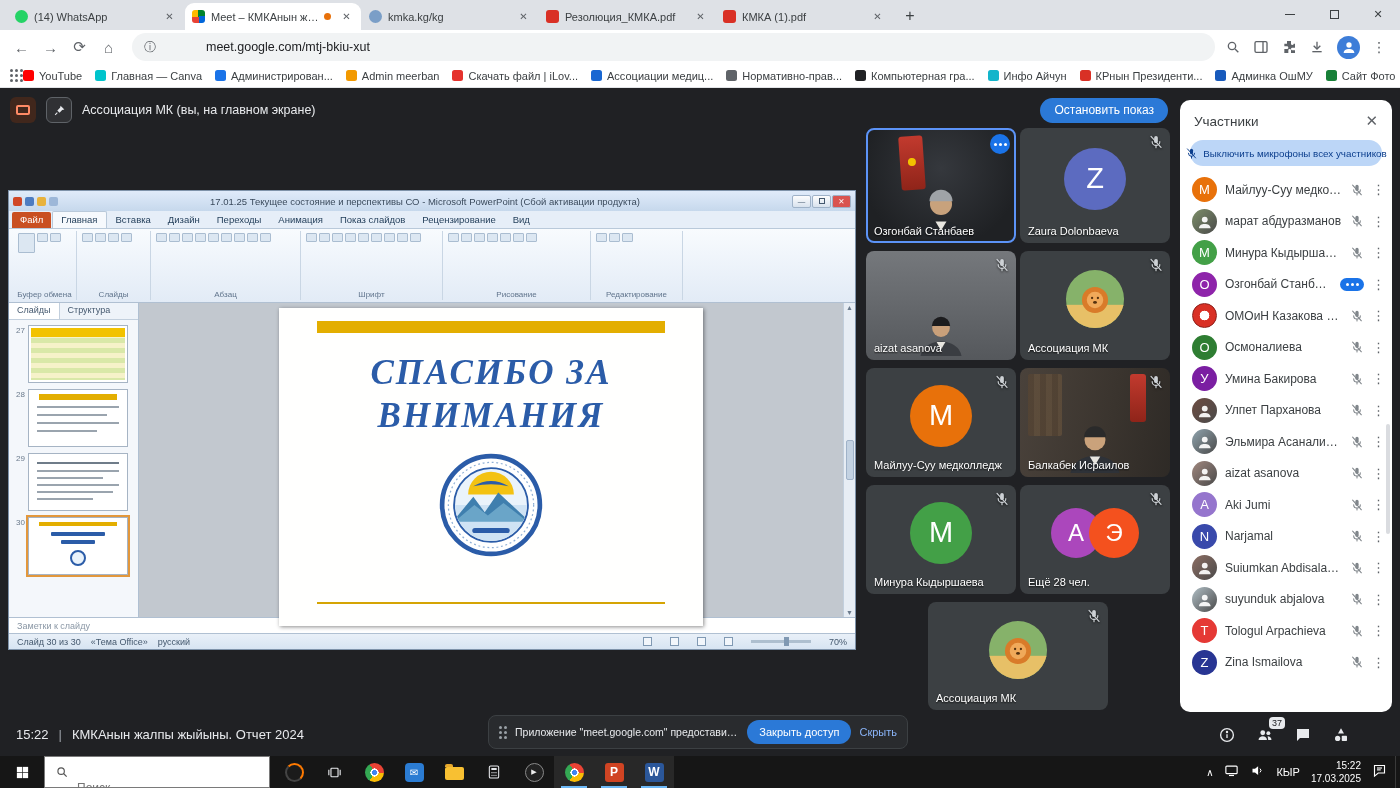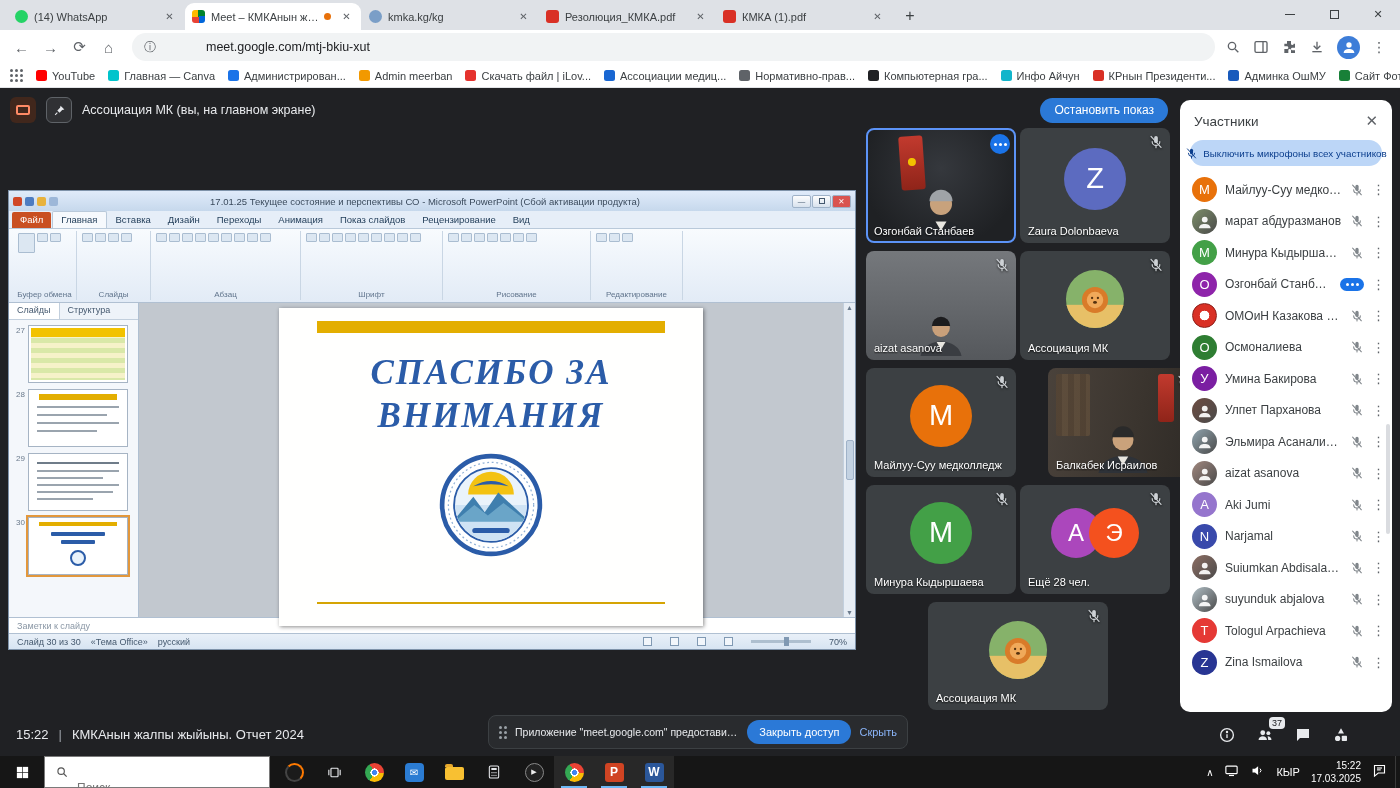--- a/index.html
+++ b/index.html
@@ -37,21 +37,21 @@
   .addr { flex:1; height:28px; background:#f1f3f4; border-radius:14px; display:flex;
     align-items:center; padding:0 12px; gap:8px; margin:0 8px; }
   .addr-info { color:#5f6368; font-size:12px; }
   .addr-url { color:#202124; font-size:12.5px;padding-left:42px; }
   .nav-right { display:flex; align-items:center; gap:12px; padding-right:6px; }
   .avatar-chip { width:23px; height:23px; border-radius:50%; background:#3d7dd8; display:flex;
     align-items:center; justify-content:center; overflow:hidden; }
   .menu-dots { color:#5f6368; font-size:14px; }
 
   .bookmarks { position:absolute; top:64px; left:0; right:0; height:24px; background:#fff;
-    border-bottom:1px solid #e2e4e7; display:flex; align-items:center; padding:0 10px; gap:13px;
+    border-bottom:1px solid #e2e4e7; display:flex; align-items:center; padding:0 10px; 
     font-size:11px; color:#3c4043; overflow:hidden; }
   .apps-grid { width:13px; height:13px; display:grid; grid-template-columns:repeat(3,3px);
     grid-auto-rows:3px; gap:2px; flex:none; }
   .apps-grid i { background:#5f6368; border-radius:50%; }
   .bm { display:flex; align-items:center; gap:5px; white-space:nowrap; flex:none; }
   .bm-fav { width:11px; height:11px; border-radius:2.5px; flex:none; }
   .bm-spacer { flex:1; }
 
   
   .viewport { position:absolute; top:88px; left:0; right:0; height:668px; background:#202124; overflow:hidden; }
@@ -154,21 +154,21 @@
   .tile-dots i { width:3px; height:3px; border-radius:50%; background:#fff; }
   .tile-avatar { position:absolute; left:50%; top:44%; transform:translate(-50%,-50%); width:62px;
     height:62px; border-radius:50%; display:flex; align-items:center; justify-content:center;
     color:#fff; font-size:29px; }
   .more-wrap { position:absolute; left:50%; top:44%; transform:translate(-50%,-50%); display:flex; }
   .mc { width:50px; height:50px; border-radius:50%; display:flex; align-items:center;
     justify-content:center; font-size:24px; color:#fff; }
   .mc2 { margin-left:-12px; }
   .v-ozgonbai { background:radial-gradient(circle at 50% 35%, #35383d 0%, #1f2124 75%); }
   .v-aizat { background:linear-gradient(#75787c,#55585c); }
-  .v-balkabek { background:linear-gradient(100deg,#4a423b 0%,#3a342e 60%,#2e2a26 100%);margin-left:28px; }
+  .v-balkabek { background:linear-gradient(100deg,#4a423b 0%,#3a342e 60%,#2e2a26 100%); }
   .person { position:absolute; left:50%; bottom:0; transform:translateX(-50%); }
   .flag-red { position:absolute; background:linear-gradient(#c23a2e,#8f2419); border-radius:3px; }
   .flag-sun { position:absolute; width:8px; height:8px; border-radius:50%; background:#f2c200; }
   .shelf { position:absolute; left:8px; top:6px; width:34px; height:62px; opacity:.6; border-radius:2px;
     background:repeating-linear-gradient(90deg,#5a4632 0 6px,#6b553d 6px 12px); }
 
   
   .panel { position:absolute; left:1180px; top:12px; width:212px; height:612px; background:#fff;
     border-radius:10px; display:flex; flex-direction:column; overflow:hidden; }
   .panel-head { display:flex; align-items:center; justify-content:space-between; padding:12px 14px 8px; flex:none; }

